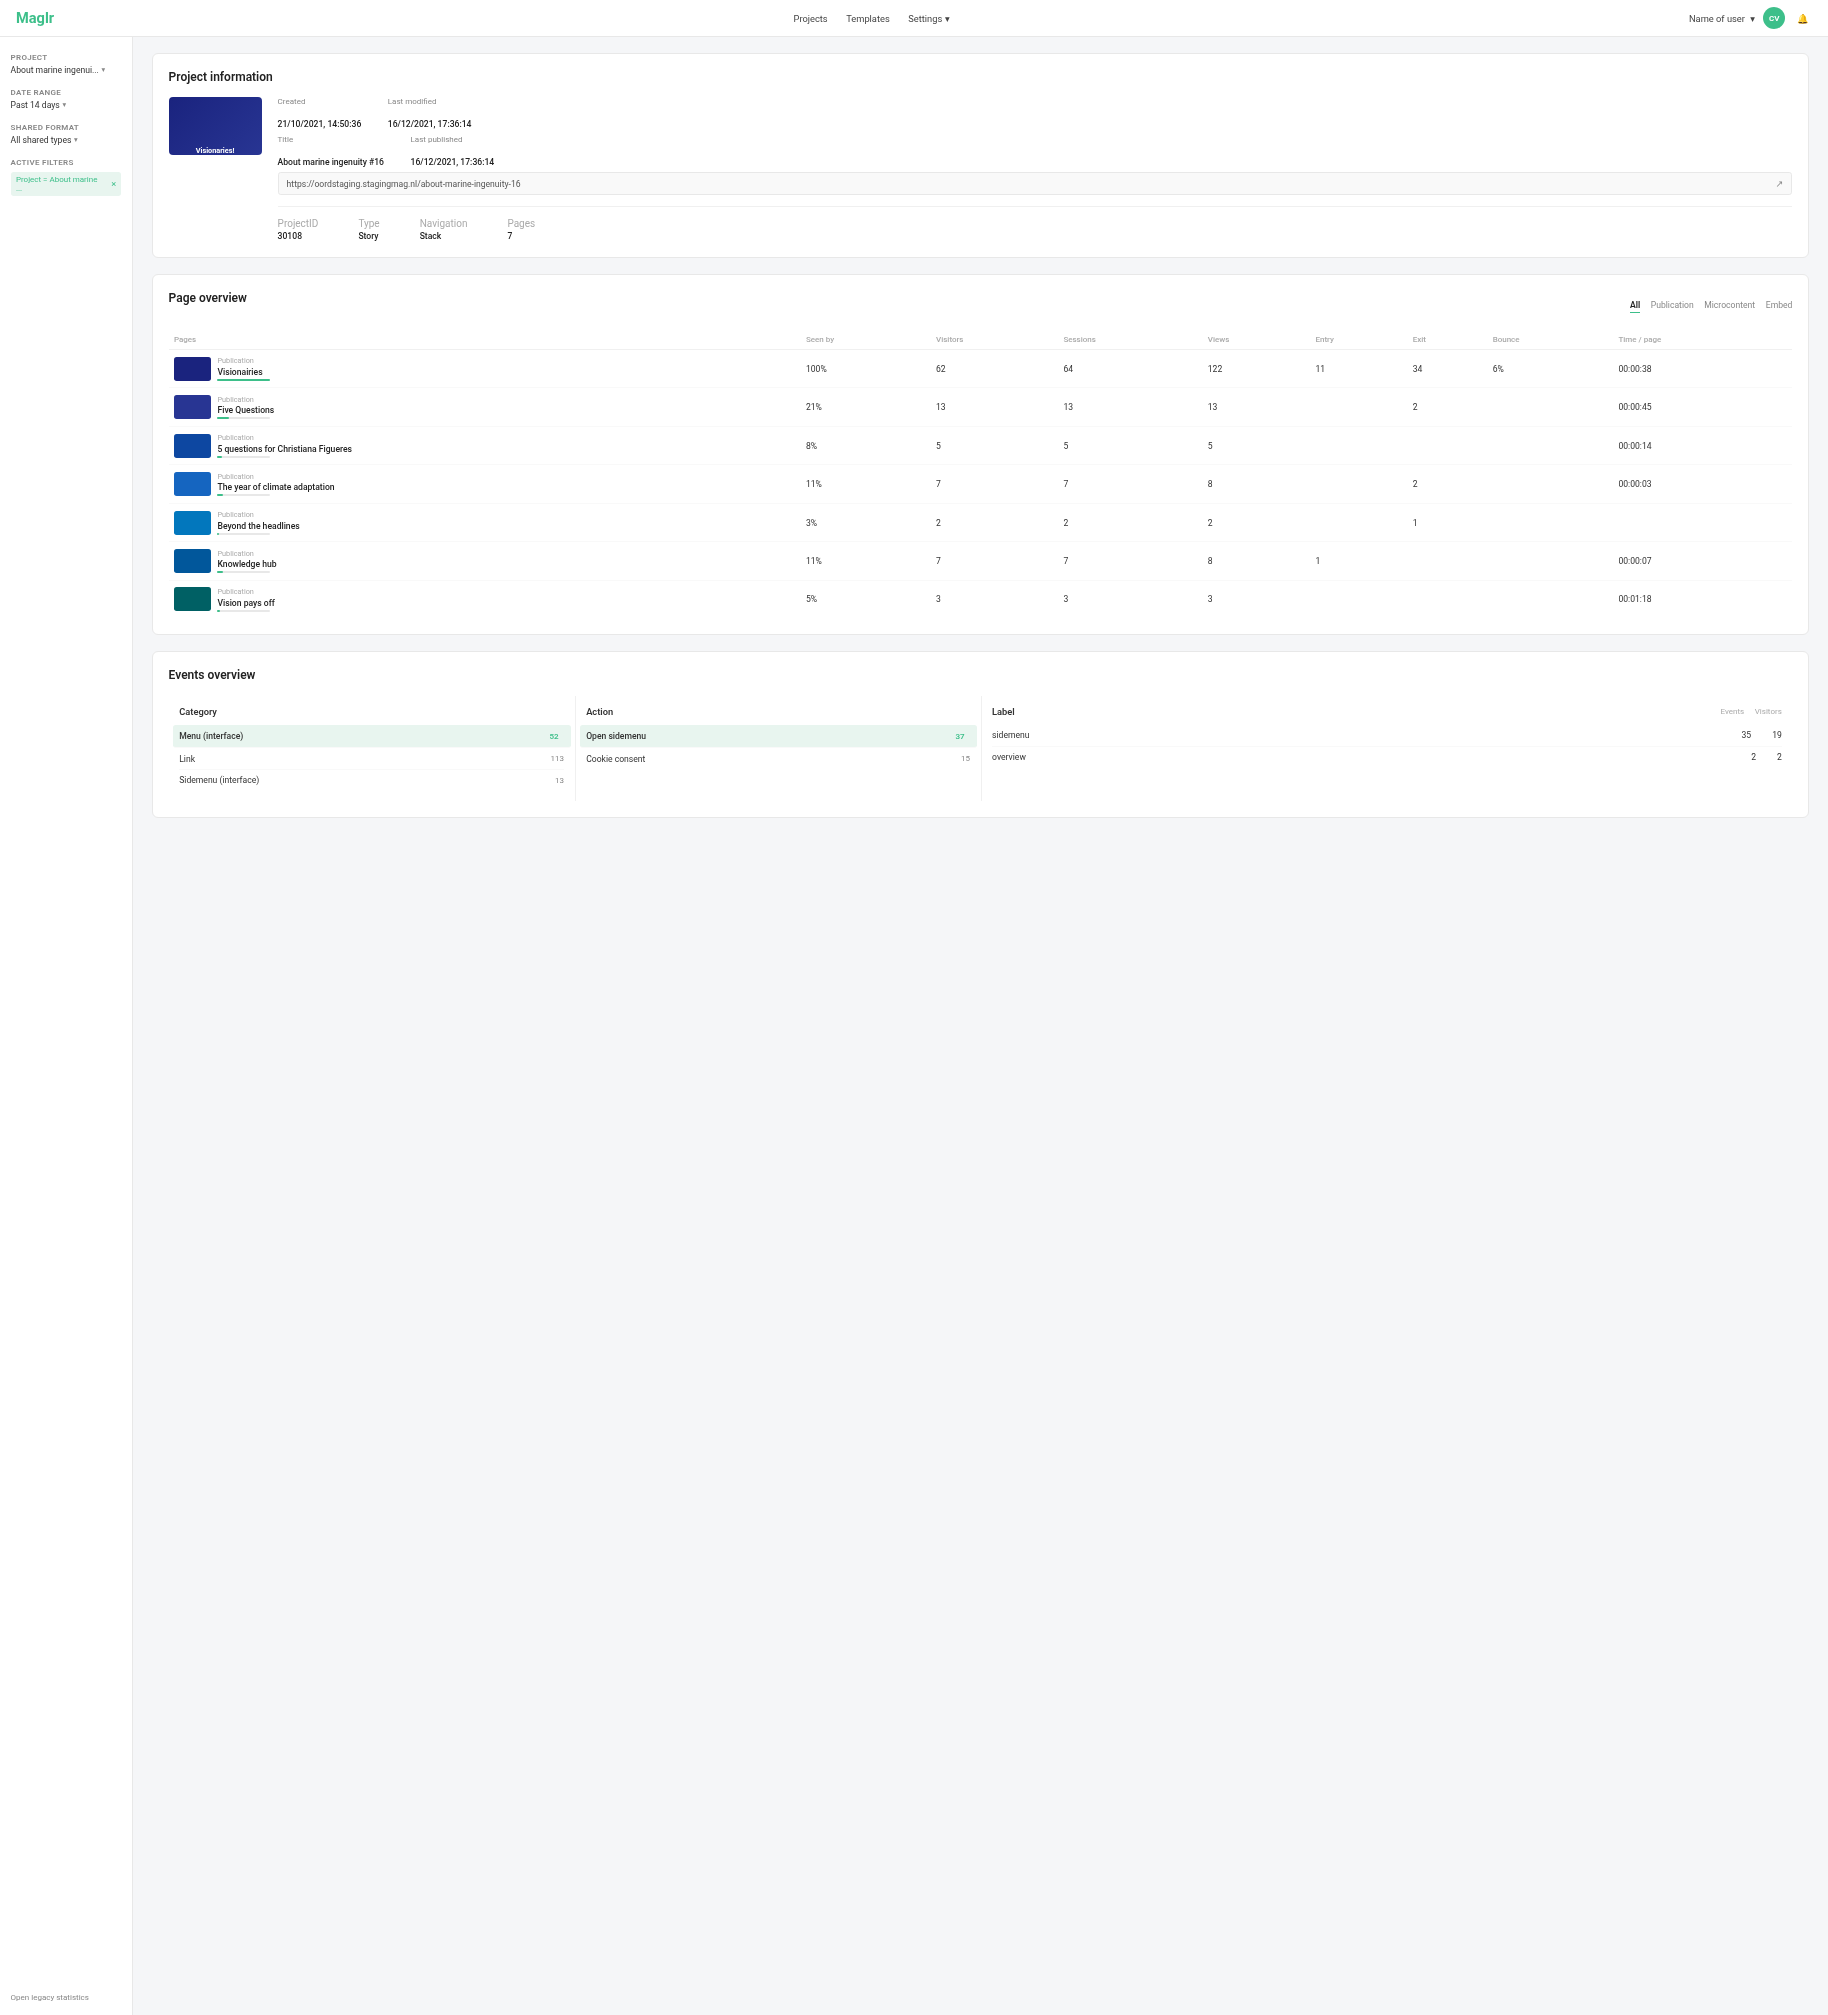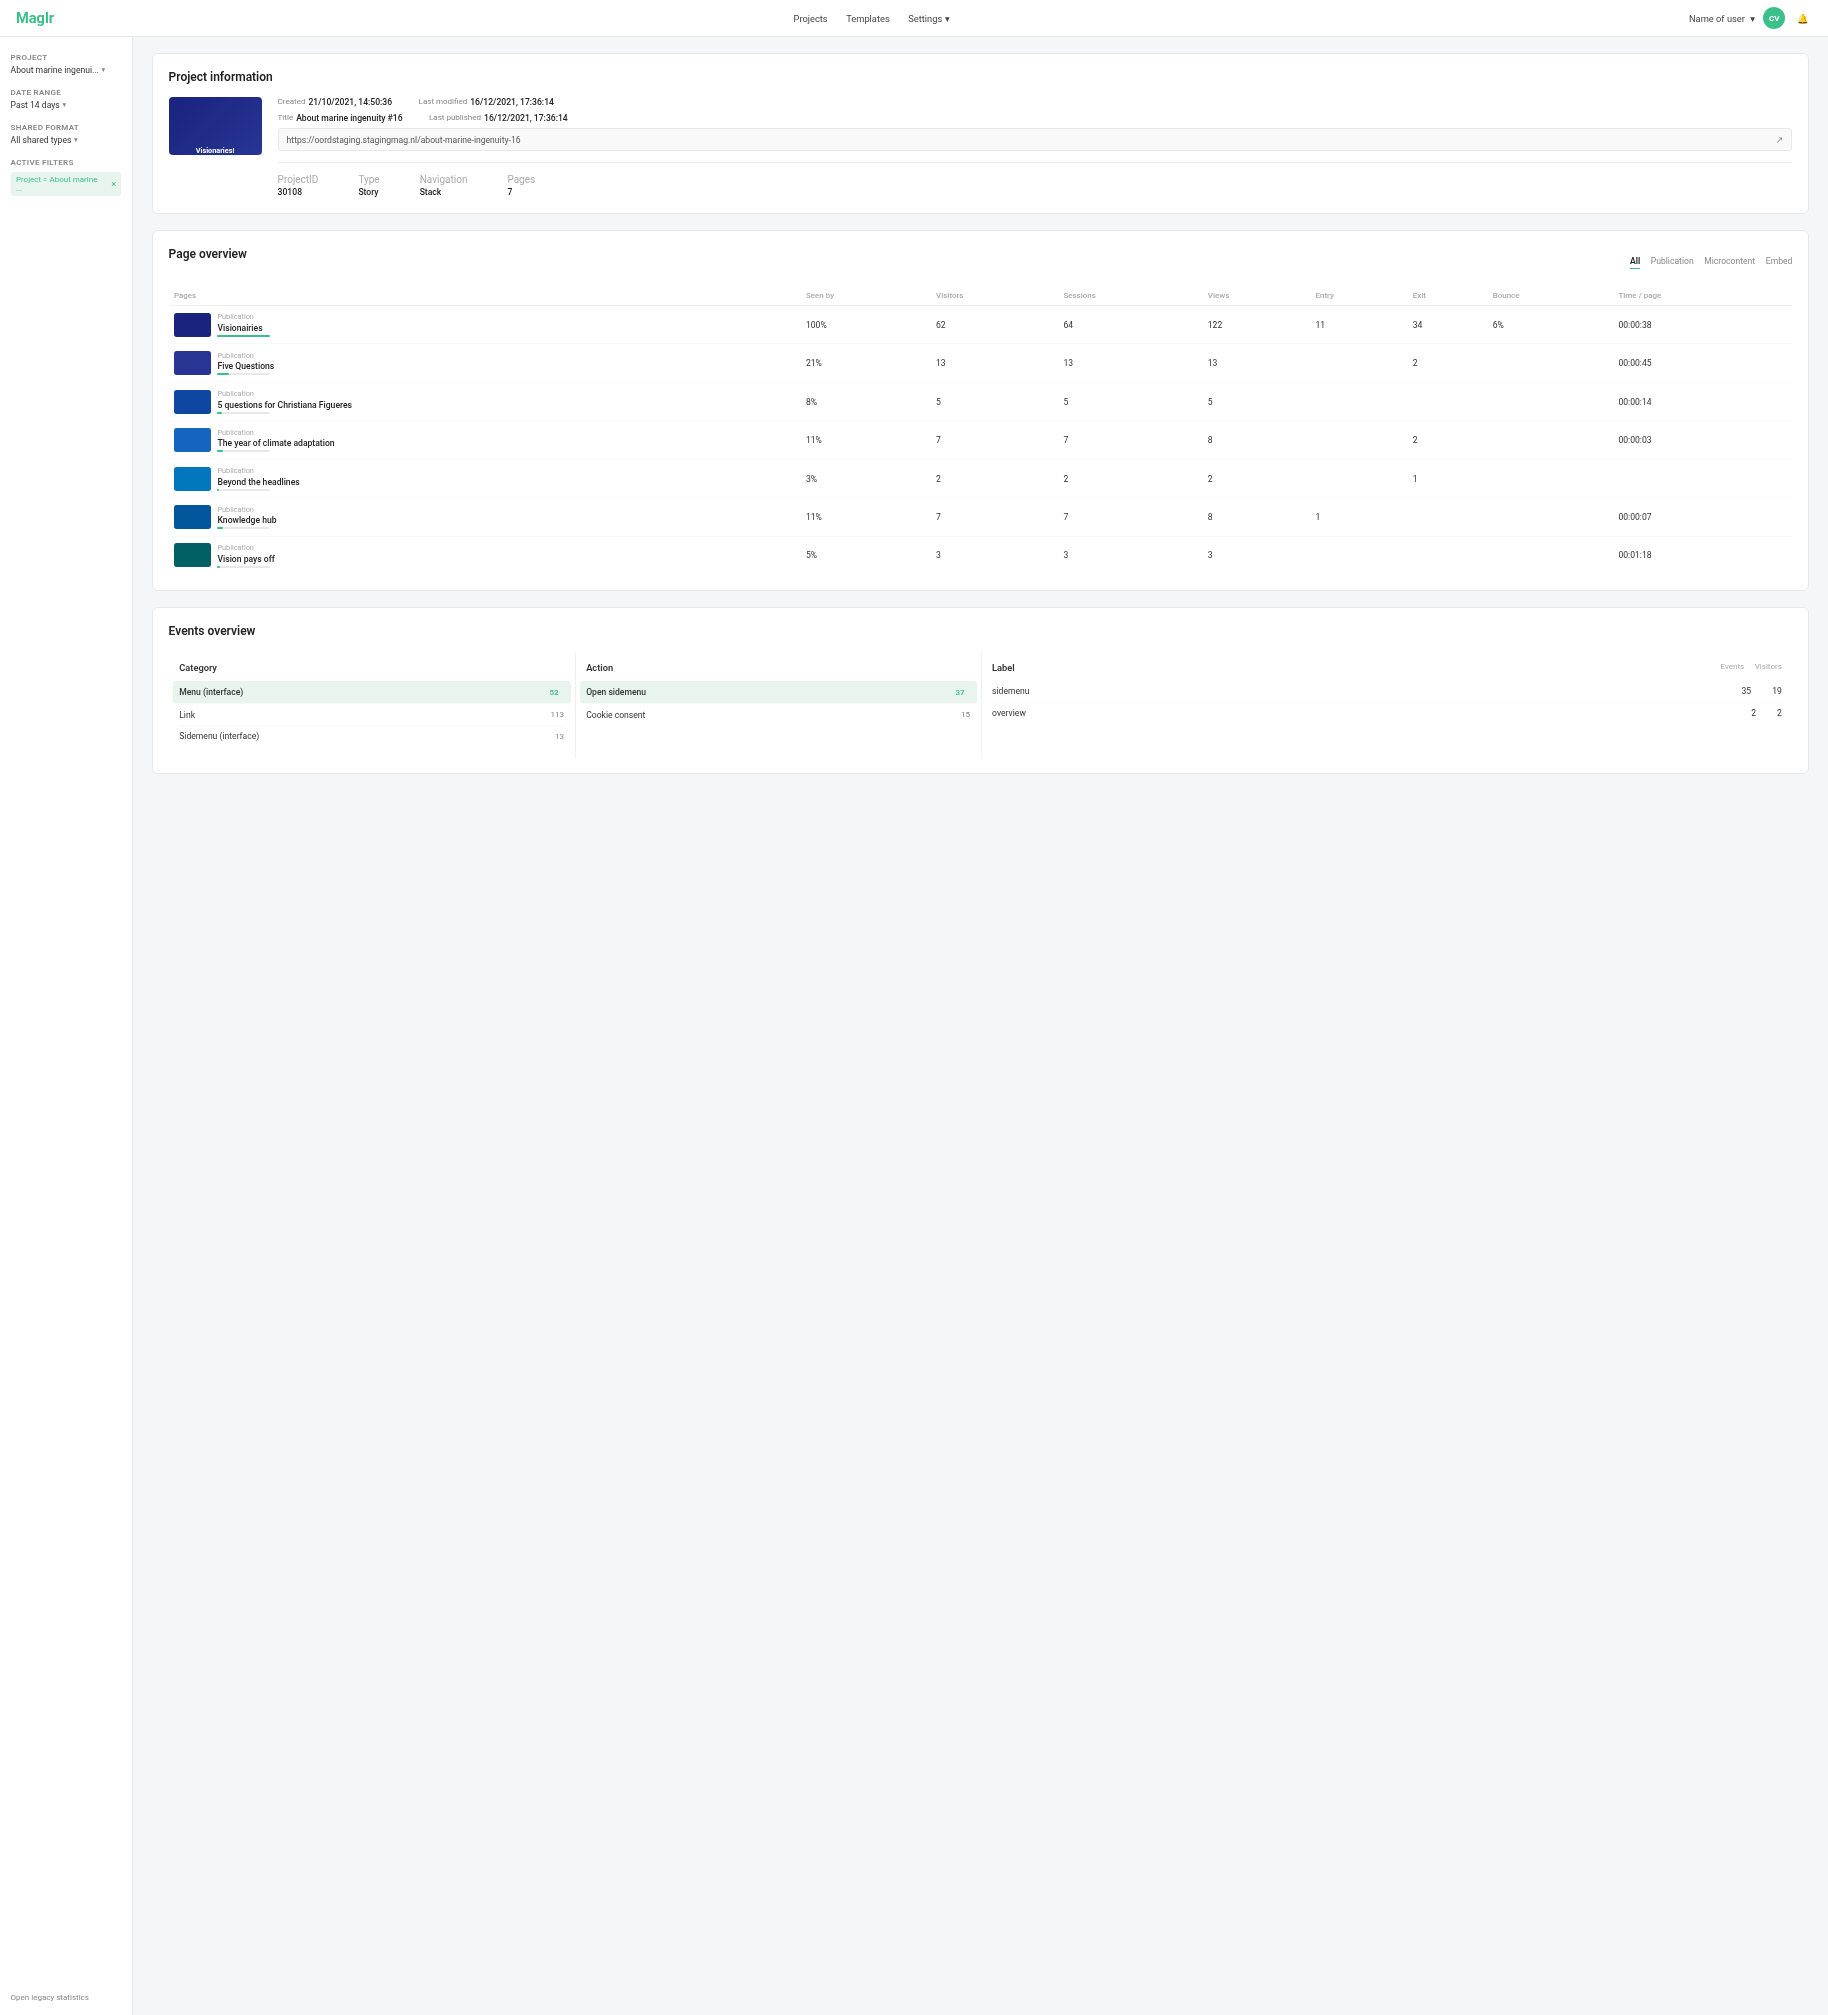--- a/index.html
+++ b/index.html
@@ -37,21 +37,21 @@
     .card { background: #fff; border-radius: 6px; border: 0.7px solid #e8e8e8; margin-bottom: 16px; padding: 16px; }
     .section-title { font-size: 12px; font-weight: 600; color: #222; margin-bottom: 13.3px; }
 
     
     .project-info-grid { display: flex; gap: 16px; align-items: flex-start; }
     .project-thumb { width: 93px; height: 58px; border-radius: 4px; overflow: hidden; flex-shrink: 0; background: #1a237e; }
     .project-thumb-inner { width: 100%; height: 100%; background: linear-gradient(135deg, #1a237e 0%, #283593 100%); display: flex; align-items: flex-end; justify-content: center; }
     .thumb-placeholder { color: #fff; font-size: 7.3px; font-weight: 700; text-align: center; line-height: 1.3; }
     .project-meta { flex: 1; }
     .meta-row { display: flex; gap: 26.5px; margin-bottom: 5.3px; }
-    .meta-item { display: flex; flex-direction: row; gap: 3px; }
+    .meta-item { display: flex; flex-direction: column; gap: 13px; }
     .meta-key { color: #888; font-size: 8px; }
     .meta-val { color: #222; font-size: 8.6px; font-weight: 500; }
     .meta-url-row { display: flex; align-items: center; background: #f9f9f9; border: 0.7px solid #e8e8e8; border-radius: 2.7px; padding: 5.3px 8px; margin-top: 5.3px; margin-bottom: 10.6px; }
     .meta-url { color: #555; font-size: 8.6px; flex: 1; }
     .meta-url-icon { color: #888; cursor: pointer; font-size: 9.3px; }
     .project-meta-bottom { display: flex; gap: 40px; border-top: 0.7px solid #f0f0f0; padding-top: 10.6px; }
     .meta-bottom-item { display: flex; flex-direction: column; gap: 2.7px; }
     .meta-bottom-key { color: #aaa; font-size: 10px; }
     .meta-bottom-val { color: #222; font-size: 8.6px; font-weight: 500; }
 
@@ -70,21 +70,21 @@
     .page-cell-name { display: flex; align-items: center; }
     .page-type { color: #aaa; font-size: 7.3px; margin-bottom: 1.3px; }
     .page-name { color: #222; font-size: 8.6px; font-weight: 500; }
     .progress-bar { height: 2px; background: #e8e8e8; border-radius: 1.3px; margin-top: 2px; width: 53px; }
     .progress-fill { height: 100%; background: #3dbf8a; border-radius: 1.3px; }
 
     
     .events-grid { display: grid; grid-template-columns: 1fr 1fr 2fr; gap: 0; }
     .events-col { padding: 10.6px; }
     .events-col + .events-col { border-left: 0.7px solid #f0f0f0; }
-    .events-col-header { display: flex; justify-content: space-between; align-items: flex-start; margin-bottom: 8px; }
+    .events-col-header { display: flex; justify-content: space-between; align-items: center; margin-bottom: 8px; }
     .events-col-title { font-weight: 600; color: #333; font-size: 9.3px; }
     .events-col-metrics { color: #aaa; font-size: 8px; display: flex; gap: 10.6px; }
     .events-item { display: flex; align-items: center; justify-content: space-between; padding: 5.3px 0; border-bottom: 0.7px solid #f9f9f9; font-size: 8.6px; }
     .events-item:last-child { border-bottom: none; }
     .events-item-label { color: #333; }
     .events-item-count { color: #888; font-size: 8px; }
     .events-item.active { background: #e8f5ef; border-radius: 2.7px; padding: 5.3px 6.6px; margin: 0 -6.6px; }
     .events-item.active .events-item-label { color: #333; font-weight: 500; }
     .events-badge { background: #e8f5ef; color: #3dbf8a; font-size: 8px; font-weight: 600; padding: 1.3px 5.3px; border-radius: 6.6px; }
     .label-row { display: flex; align-items: center; justify-content: space-between; padding: 5.3px 0; border-bottom: 0.7px solid #f9f9f9; font-size: 8.6px; }

